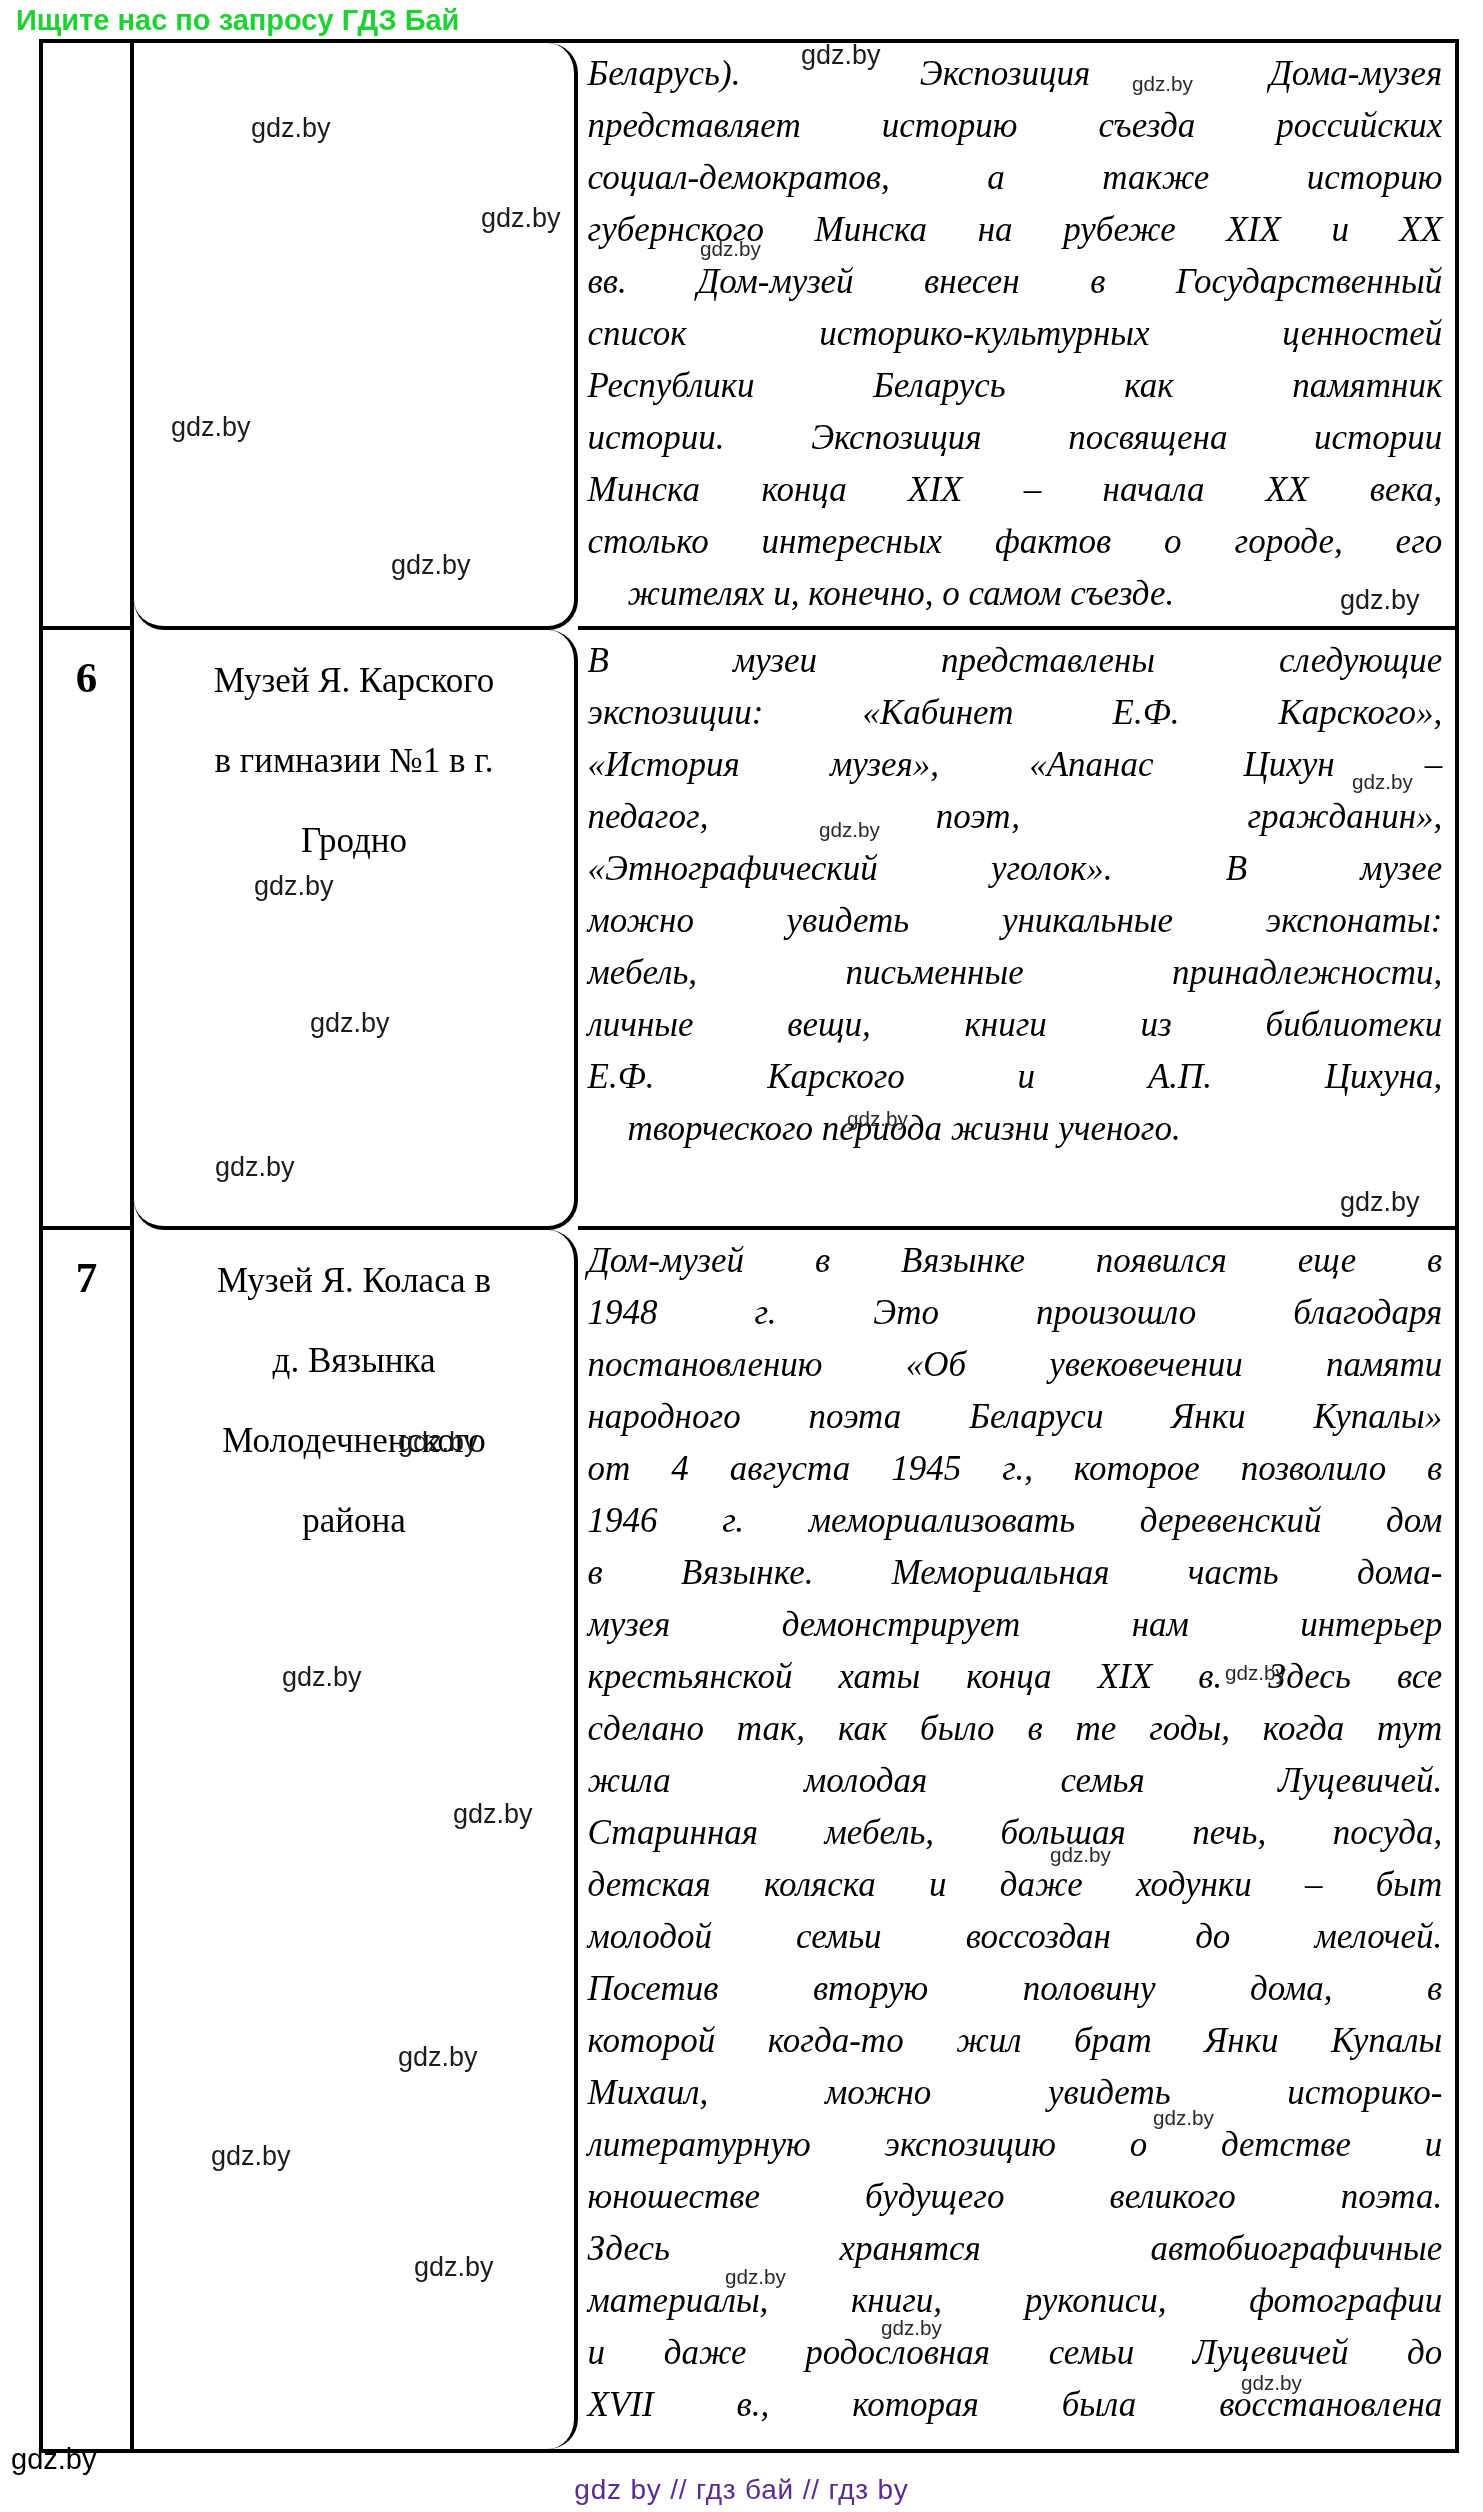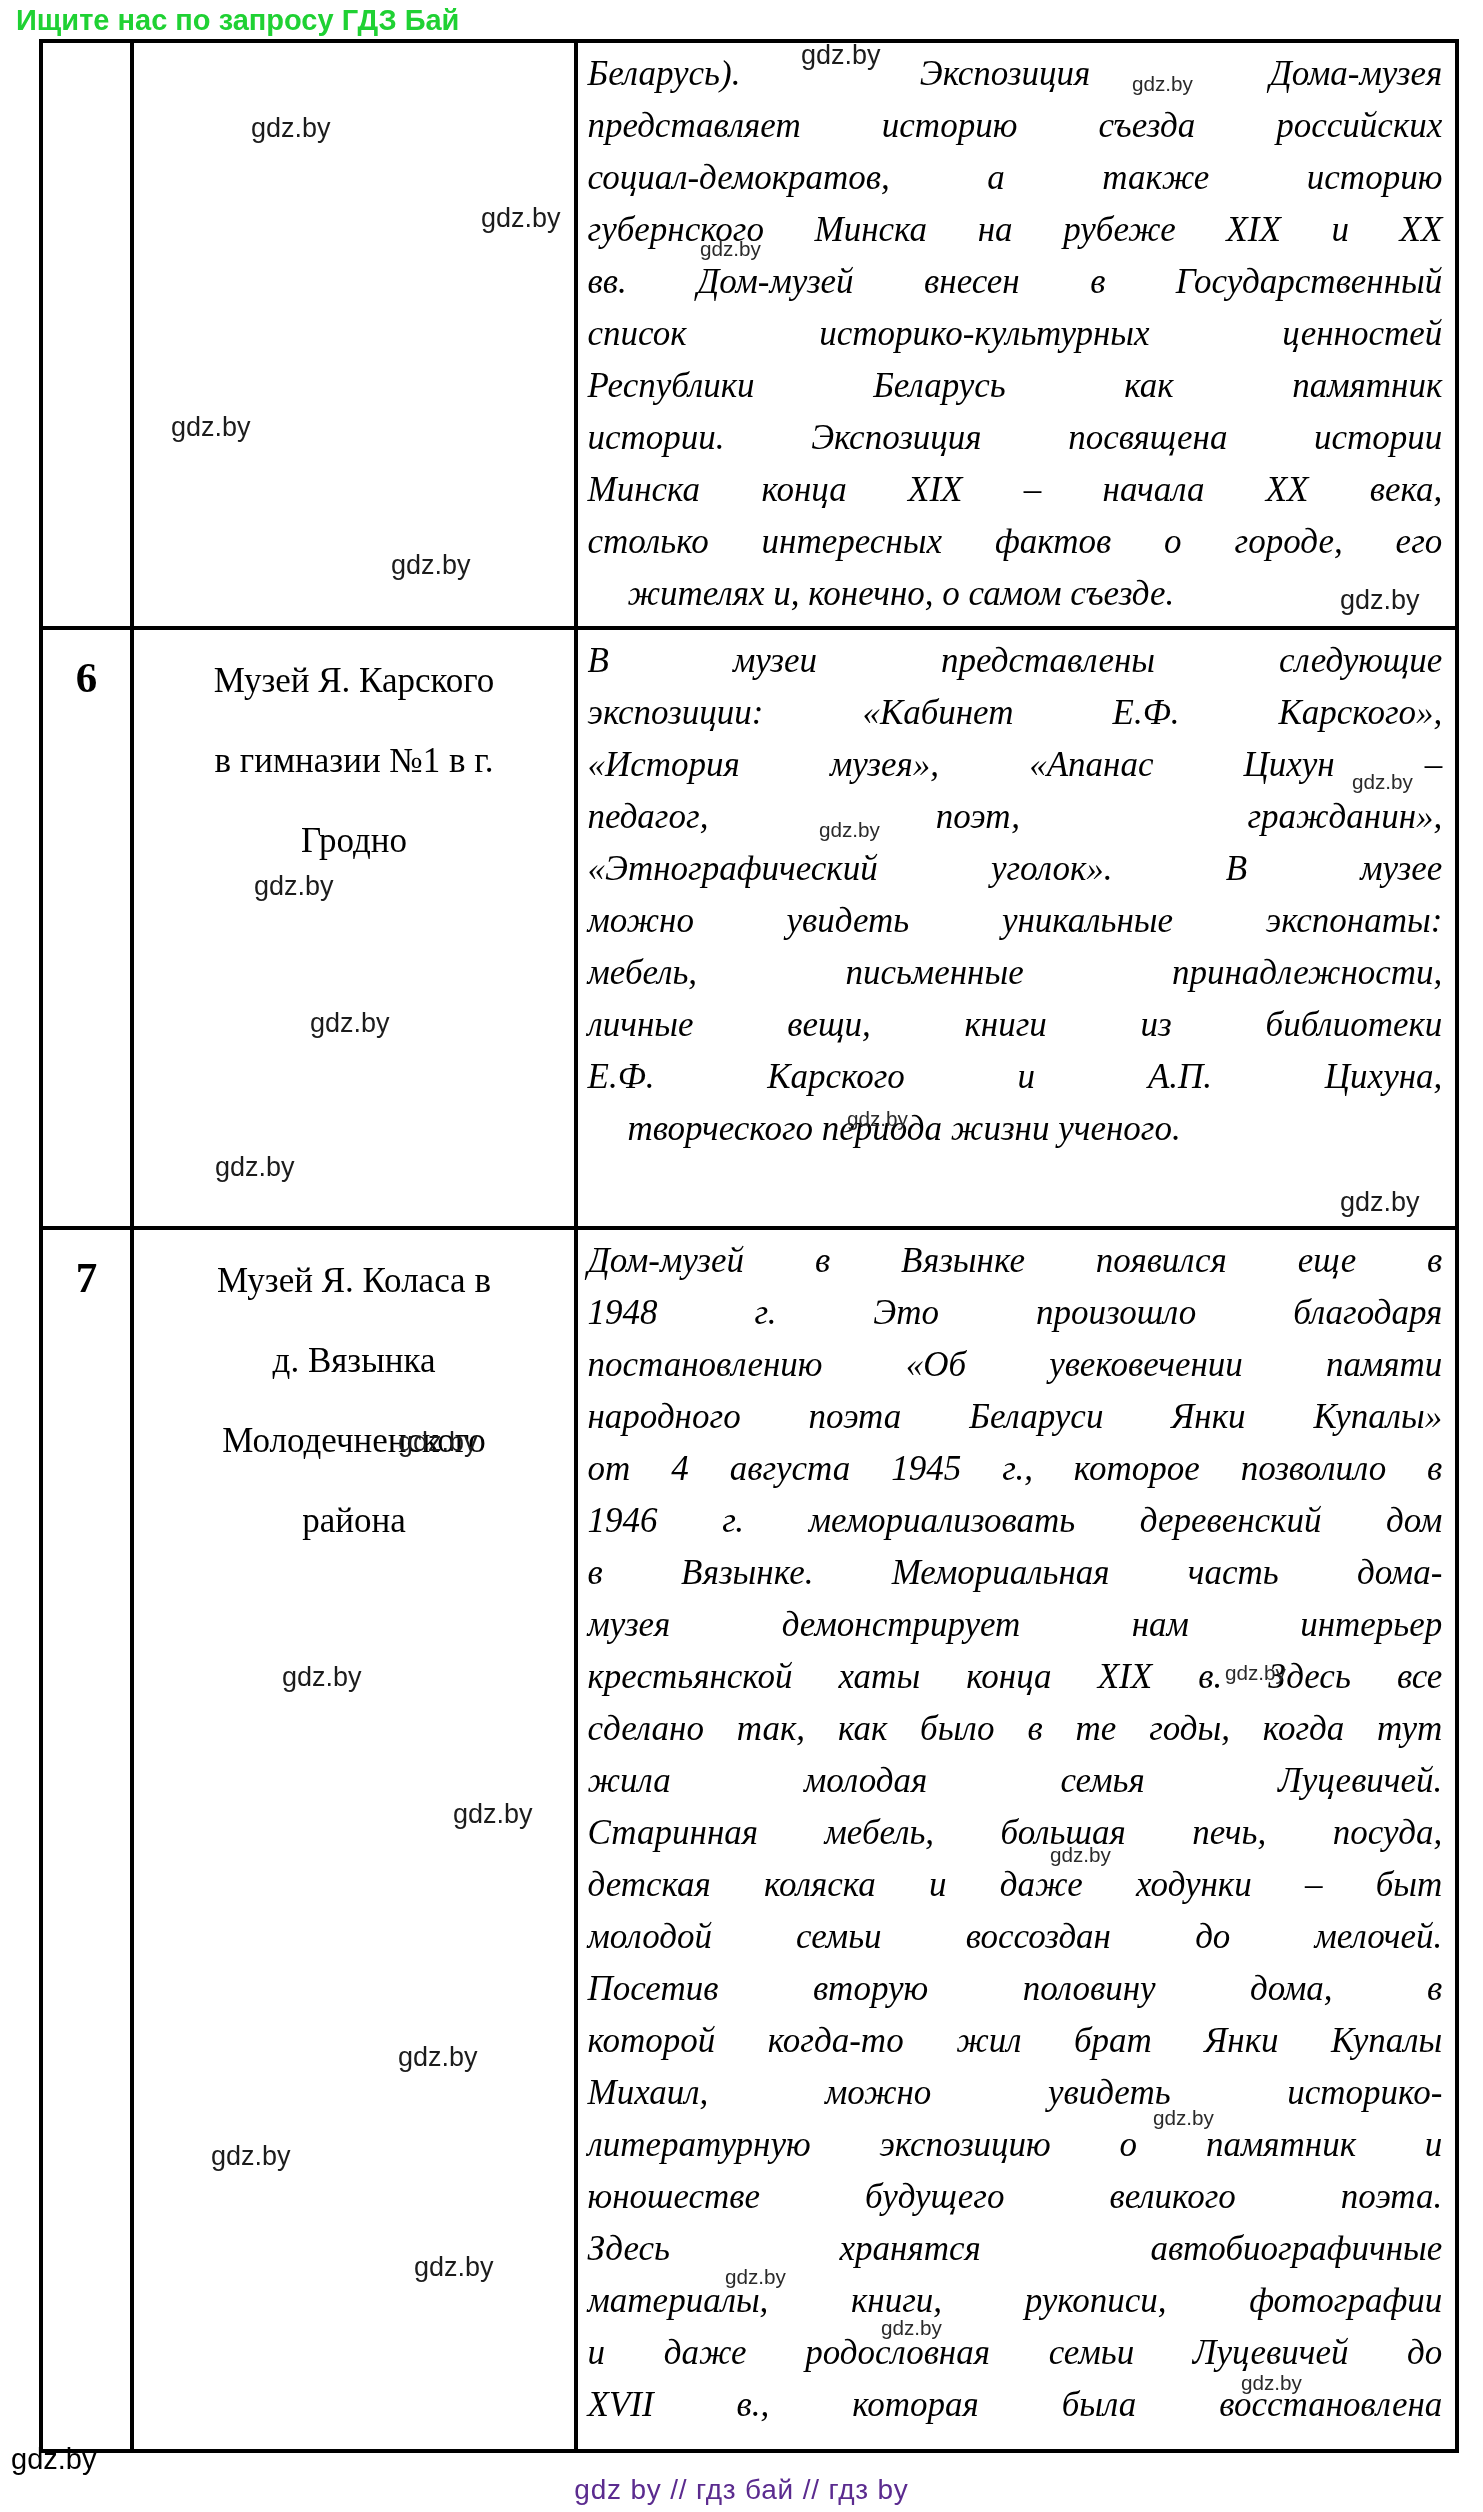--- a/index.html
+++ b/index.html
@@ -10,21 +10,21 @@
   .answers-table{position:absolute;left:39px;top:39px;width:1420px;height:2414px;
          border:4px solid #000;box-sizing:border-box;background:#fff;
          display:grid;grid-template-columns:91px 444px auto;
          grid-template-rows:587px 600px auto;}
   .cell{box-sizing:border-box;overflow:hidden;position:relative;}
   .bR{border-right:4px solid #000;}
   .bB{border-bottom:4px solid #000;}
   .num-cell{text-align:center;padding-top:24px;
             font:bold 43px/48px "Liberation Serif",serif;}
   .museum-cell{padding:11px 8px 0 8px;text-align:center;
-            font:35px/80px "Liberation Serif",serif;}
+            font:35px/80px "Liberation Serif",serif;border-radius:30px;}
   .desc-cell{padding:4.8px 12.7px 0 9.5px;
             font:35px/52px "Liberation Serif",serif;}
   .jl{text-align:justify;text-align-last:justify;font-style:italic;}
   .jl.lastline{text-align-last:left;margin-left:40px;}
   .ml{text-align:center;}
   .wm{position:absolute;font:27px/30px "Liberation Sans",sans-serif;
       color:#1c1c1c;white-space:nowrap;}
   .wm.sm{font-size:20.7px;line-height:24px;color:#2a2a2a;}
   .wm.corner{font-size:29px;line-height:32px;color:#000;}
   .footer{position:absolute;left:0;right:0;top:2473px;text-align:center;
@@ -90,21 +90,21 @@
       <div class="jl">музея демонстрирует нам интерьер</div>
       <div class="jl">крестьянской хаты конца XIX в. Здесь все</div>
       <div class="jl">сделано так, как было в те годы, когда тут</div>
       <div class="jl">жила молодая семья Луцевичей.</div>
       <div class="jl">Старинная мебель, большая печь, посуда,</div>
       <div class="jl">детская коляска и даже ходунки – быт</div>
       <div class="jl">молодой семьи воссоздан до мелочей.</div>
       <div class="jl">Посетив вторую половину дома, в</div>
       <div class="jl">которой когда-то жил брат Янки Купалы</div>
       <div class="jl">Михаил, можно увидеть историко-</div>
-      <div class="jl">литературную экспозицию о памятник и</div>
+      <div class="jl">литературную экспозицию о детстве и</div>
       <div class="jl">юношестве будущего великого поэта.</div>
       <div class="jl">Здесь хранятся автобиографичные</div>
       <div class="jl">материалы, книги, рукописи, фотографии</div>
       <div class="jl">и даже родословная семьи Луцевичей до</div>
       <div class="jl">XVII в., которая была восстановлена</div>
     </div>
 </div>
 
 <span class="wm" style="left:251px;top:113px">gdz.by</span>
 <span class="wm" style="left:481px;top:203px">gdz.by</span>

